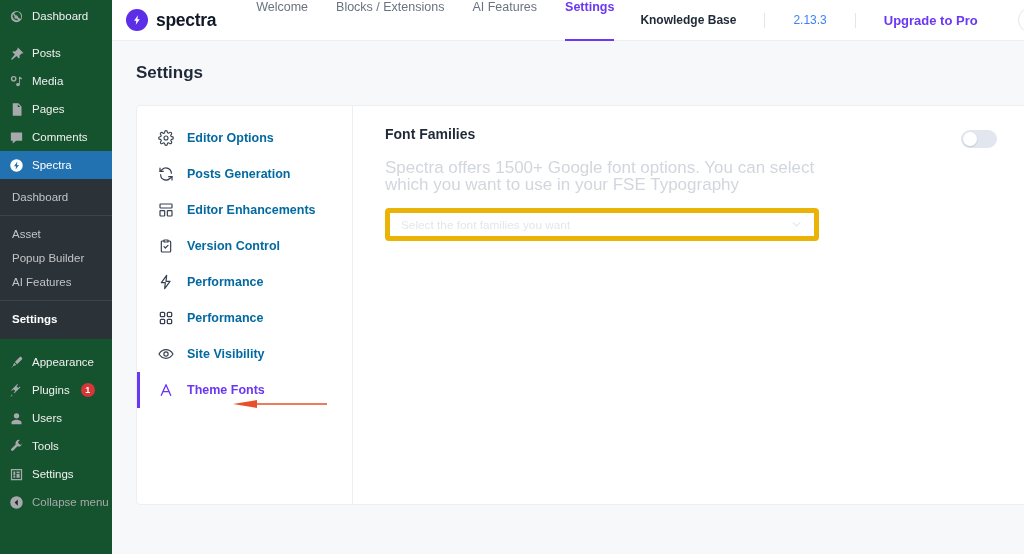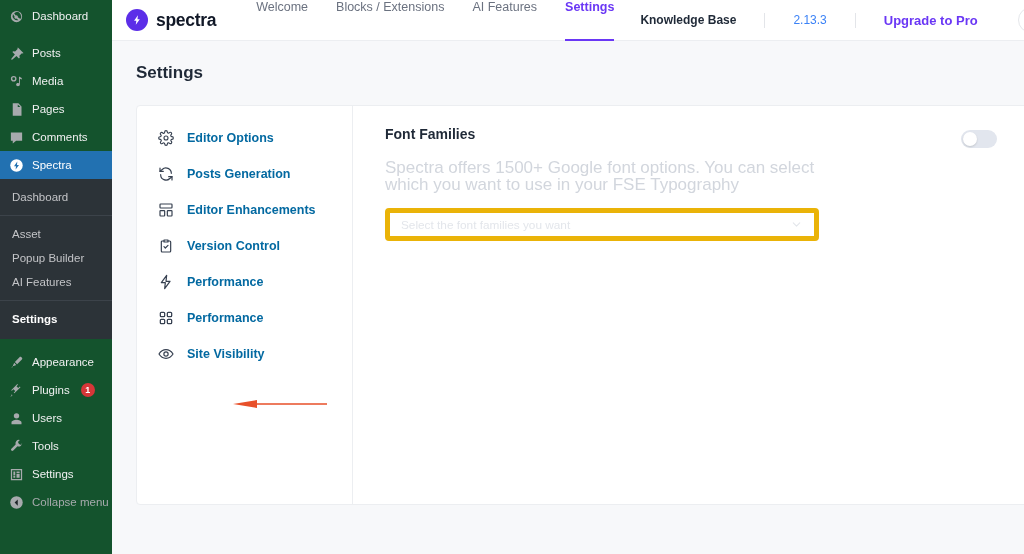--- a/index.html
+++ b/index.html
@@ -475,20 +475,29 @@
           <div class="snav-item">
             <span class="snav-ico">
               <svg width="16" height="16" viewBox="0 0 24 24" fill="none" stroke="currentColor" stroke-width="1.8" stroke-linecap="round" stroke-linejoin="round">
                   <path d="M1.5 12S5.5 5.5 12 5.5 22.5 12 22.5 12 18.5 18.5 12 18.5 1.5 12 1.5 12z"></path>
                   <circle cx="12" cy="12" r="3.2"></circle>
                 </svg>
             </span>
             <span>Site Visibility</span>
           </div>
 
+          <div class="snav-item active">
+            <span class="snav-ico">
+              <svg width="16" height="16" viewBox="0 0 24 24" fill="none" stroke="currentColor" stroke-width="2" stroke-linecap="round" stroke-linejoin="round">
+                  <path d="M5 20L12 4l7 16"></path>
+                  <path d="M7.8 14.5h8.4"></path>
+                </svg>
+            </span>
+            <span>Theme Fonts</span>
+          </div>
         </div>
 
         <div class="panel-body">
           <div class="fb-head">
             <div>
               <div class="fb-title">Font Families</div>
             </div>
             <div class="toggle-wrap">
               <span class="toggle">
                 <span class="knob"></span>

